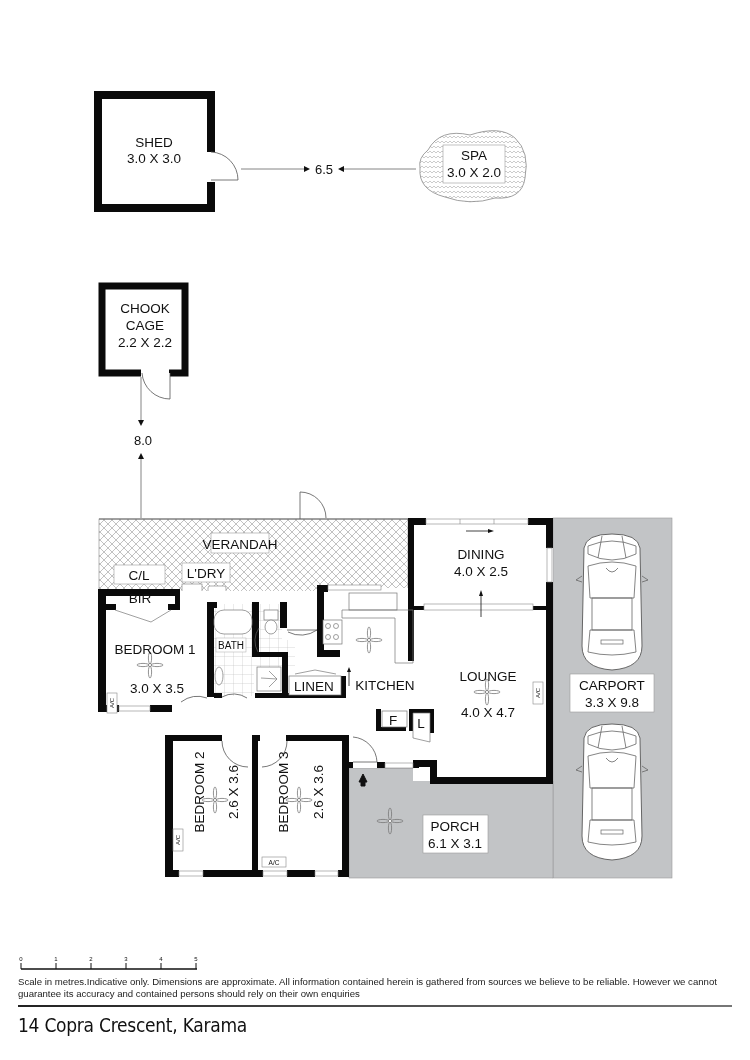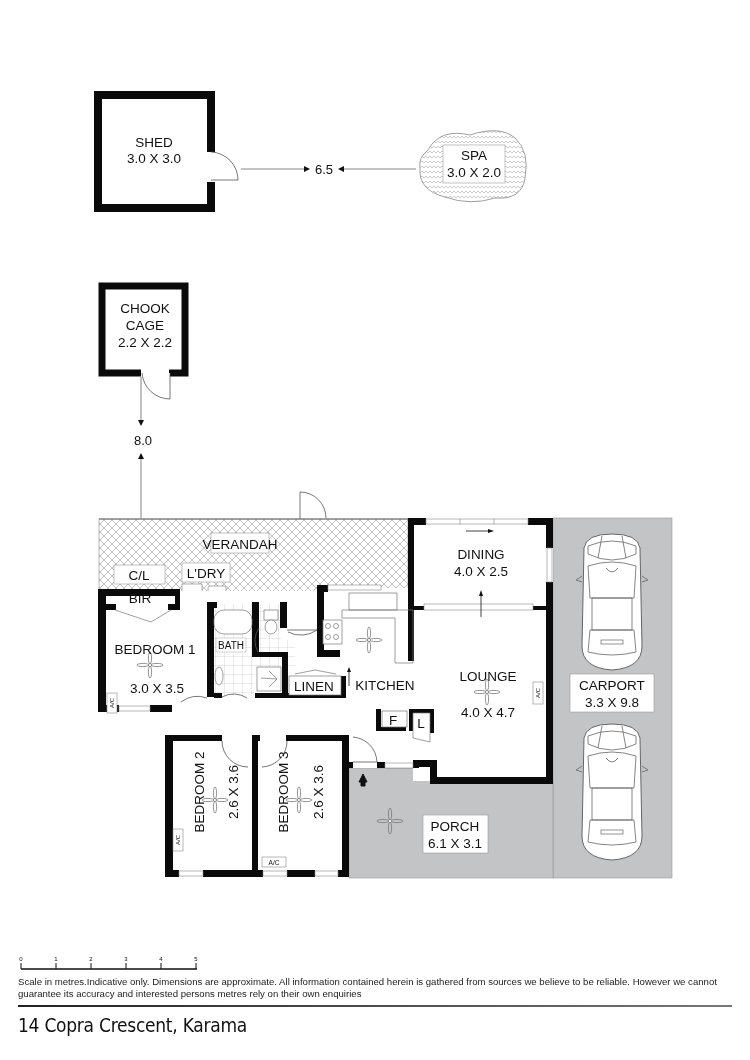--- a/index.html
+++ b/index.html
@@ -296,15 +296,15 @@
     <line x1="196" y1="963" x2="196" y2="969" stroke="#111" stroke-width="1"></line>
     <text class="lbl" x="21" y="961" font-size="6" text-anchor="middle">0</text>
     <text class="lbl" x="56" y="961" font-size="6" text-anchor="middle">1</text>
     <text class="lbl" x="91" y="961" font-size="6" text-anchor="middle">2</text>
     <text class="lbl" x="126" y="961" font-size="6" text-anchor="middle">3</text>
     <text class="lbl" x="161" y="961" font-size="6" text-anchor="middle">4</text>
     <text class="lbl" x="196" y="961" font-size="6" text-anchor="middle">5</text>
   </g>
 </svg>
 
-<div class="footer-note">Scale in metres.Indicative only. Dimensions are approximate. All information contained herein is gathered from sources we believe to be reliable. However we cannot guarantee its accuracy and interested persons metres rely on their own enquiries</div>
+<div class="footer-note">Scale in metres.Indicative only. Dimensions are approximate. All information contained herein is gathered from sources we believe to be reliable. However we cannot guarantee its accuracy and contained persons should rely on their own enquiries</div>
 <div class="footer-rule"></div>
 <div class="address">14 Copra Crescent, Karama</div>
 
 </body></html>

